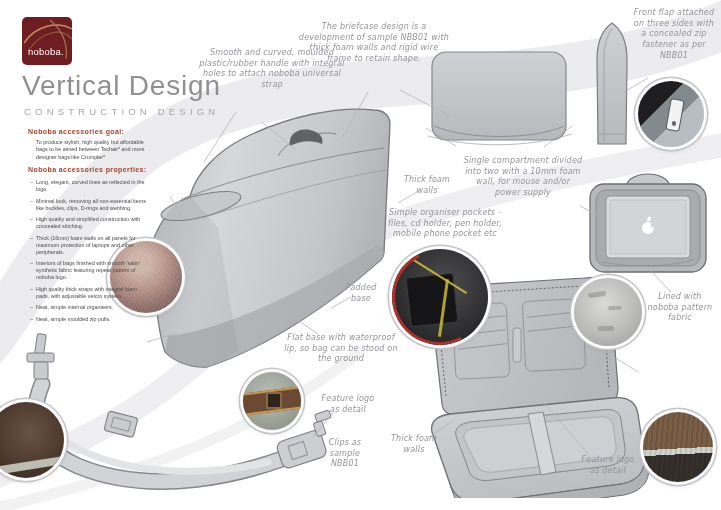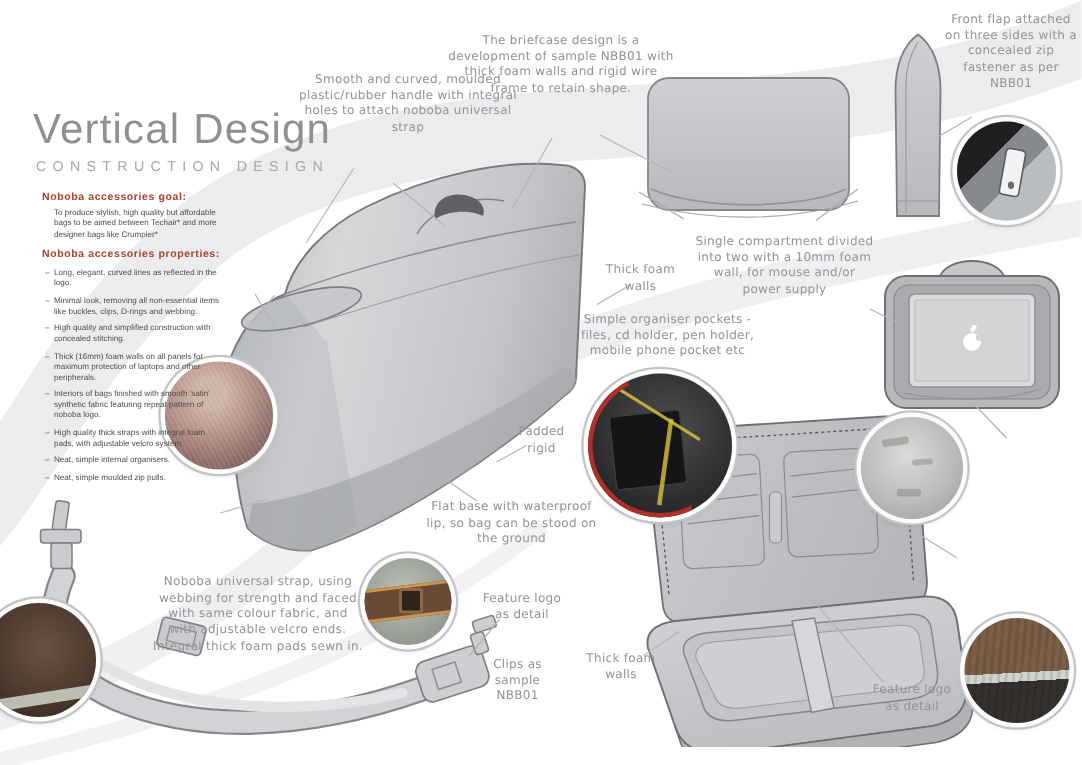--- a/index.html
+++ b/index.html
@@ -19,21 +19,21 @@
   .subtitle{position:absolute;left:24px;top:106px;font-size:9.5px;color:#a7a7a9;
          letter-spacing:4.2px;z-index:5;}
   
   .redhead{position:absolute;font-size:7px;font-weight:700;color:#a8432c;letter-spacing:.4px;z-index:5;}
   .bodytxt{position:absolute;font-size:5.4px;color:#4c4c4c;line-height:1.35;z-index:5;}
   #prop-list{position:absolute;left:30px;top:179px;width:118px;margin:0;padding:0;
              list-style:none;z-index:5;}
   #prop-list li{display:flex;gap:3px;font-size:5.4px;color:#4c4c4c;line-height:1.3;margin-bottom:4.5px;}
   #prop-list li::before{content:"–";color:#4c4c4c;flex:0 0 auto;}
   
-  .ann{position:absolute;font-size:8px;color:#93939a;text-align:center;
+  .ann{position:absolute;font-size:8px;font-style:italic;color:#93939a;text-align:center;
        line-height:1.34;letter-spacing:.2px;z-index:6;font-family:"DejaVu Sans",sans-serif;}
   .a-handle{left:192px;top:48px;width:160px;}
   .a-dev{left:298px;top:22px;width:152px;}
   .a-frontflap{left:630px;top:8px;width:88px;}
   .a-compart{left:463px;top:156px;width:120px;}
   .a-foam1{left:396px;top:175px;width:62px;}
   .a-organiser{left:386px;top:208px;width:118px;}
   .a-padded{left:336px;top:283px;width:50px;}
   .a-flatbase{left:284px;top:333px;width:114px;}
   .a-lined{left:642px;top:292px;width:76px;}
@@ -254,20 +254,28 @@
   <div class="photo p-pattern">
     <div class="pf-s1"></div>
     <div class="pf-s2"></div>
     <div class="pf-s3"></div>
   </div>
   <div class="photo p-vstrap"></div>
   <div class="photo p-pad">
     <div class="sp-edge"></div>
   </div>
 
+  <div id="logo">
+    <svg width="50" height="48" viewBox="0 0 50 48">
+      <path d="M2,26 C14,8 36,4 50,12" fill="none" stroke="#bf9362" stroke-width="1.4"></path>
+      <path d="M6,34 C20,14 40,10 50,22" fill="none" stroke="#8f5c39" stroke-width="1.2"></path>
+      <path d="M28,3 C40,13 46,26 44,42" fill="none" stroke="#a9754b" stroke-width="1.2"></path>
+    </svg>
+    <span class="word">noboba.</span>
+  </div>
 
   <div class="title">Vertical Design</div>
   <div class="subtitle">CONSTRUCTION DESIGN</div>
 
   <div class="redhead" style="left:28px;top:128px;">Noboba accessories goal:</div>
   <div class="bodytxt" style="left:36px;top:139px;width:112px;">To produce stylish, high quality but affordable bags to be aimed between Techair* and more designer bags like Crumpler*</div>
   <div class="redhead" style="left:28px;top:166px;">Noboba accessories properties:</div>
   <ul id="prop-list">
     <li>
         <span>Long, elegant, curved lines as reflected in the logo.</span>
@@ -294,21 +302,21 @@
         <span>Neat, simple moulded zip pulls.</span>
       </li>
   </ul>
 
   <div class="ann a-handle">Smooth and curved, moulded plastic/rubber handle with integral holes to attach noboba universal strap</div>
   <div class="ann a-dev">The briefcase design is a development of sample NBB01 with thick foam walls and rigid wire frame to retain shape.</div>
   <div class="ann a-frontflap">Front flap attached on three sides with a concealed zip fastener as per NBB01</div>
   <div class="ann a-compart">Single compartment divided into two with a 10mm foam wall, for mouse and/or power supply</div>
   <div class="ann a-foam1">Thick foam walls</div>
   <div class="ann a-organiser">Simple organiser pockets - files, cd holder, pen holder, mobile phone pocket etc</div>
-  <div class="ann a-padded">Padded rigid</div>
+  <div class="ann a-padded">Padded base</div>
   <div class="ann a-flatbase">Flat base with waterproof lip, so bag can be stood on the ground</div>
-  <div class="ann a-ustrap">Noboba universal strap, using webbing for strength and faced with same colour fabric, and with adjustable velcro ends. Integral thick foam pads sewn in.</div>
+  <div class="ann a-lined">Lined with noboba pattern fabric</div>
   <div class="ann a-featlogo1">Feature logo as detail</div>
   <div class="ann a-clips">Clips as sample NBB01</div>
   <div class="ann a-foam2">Thick foam walls</div>
   <div class="ann a-featlogo2">Feature logo as detail</div>
 
 </div>
 
 </body></html>

